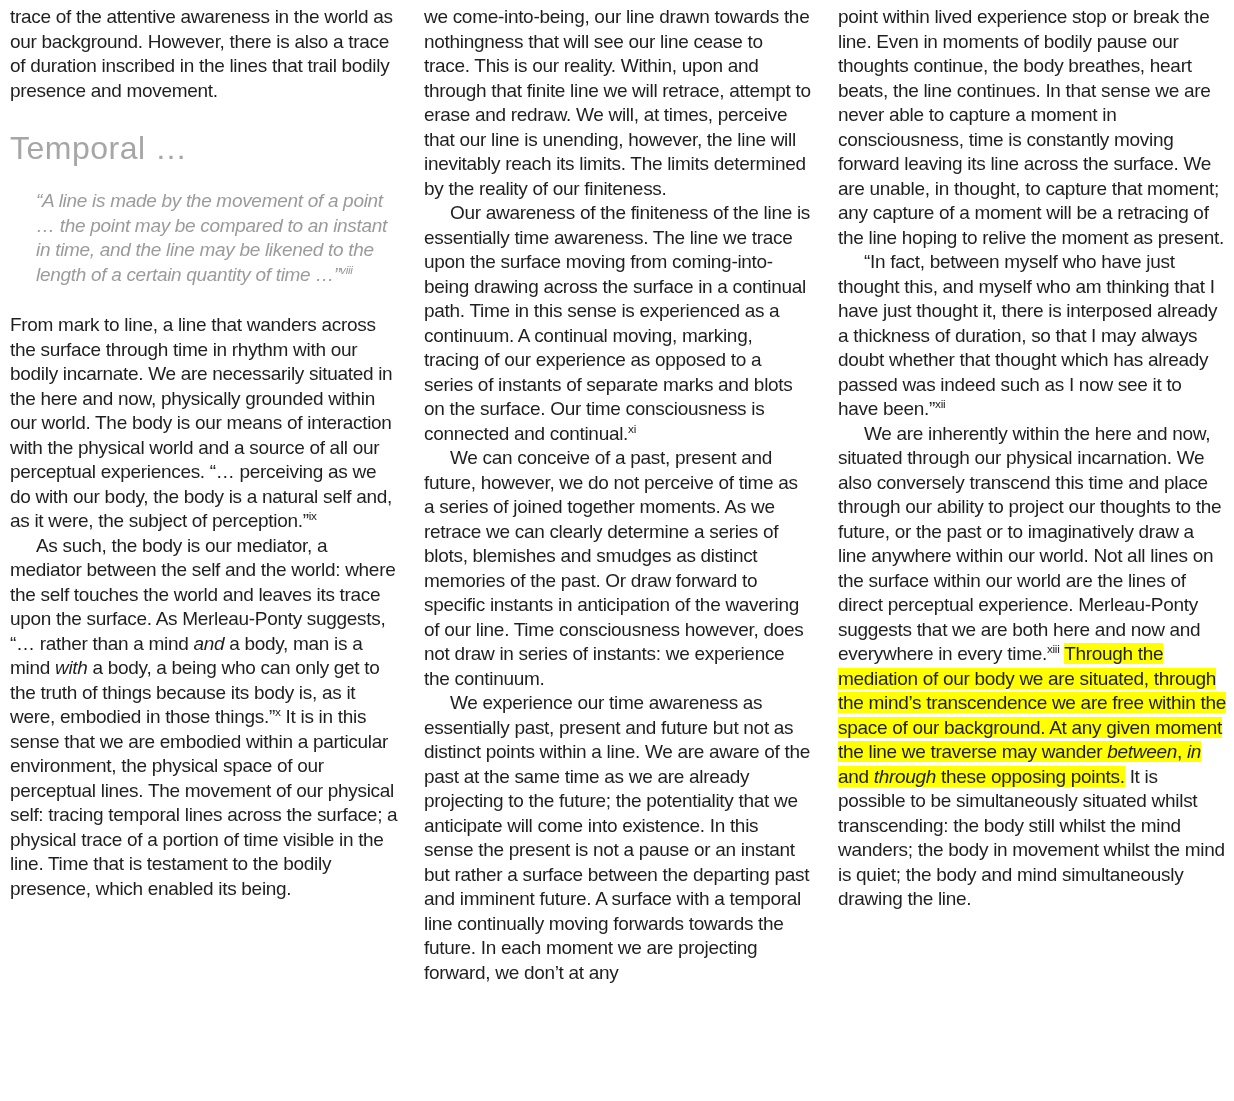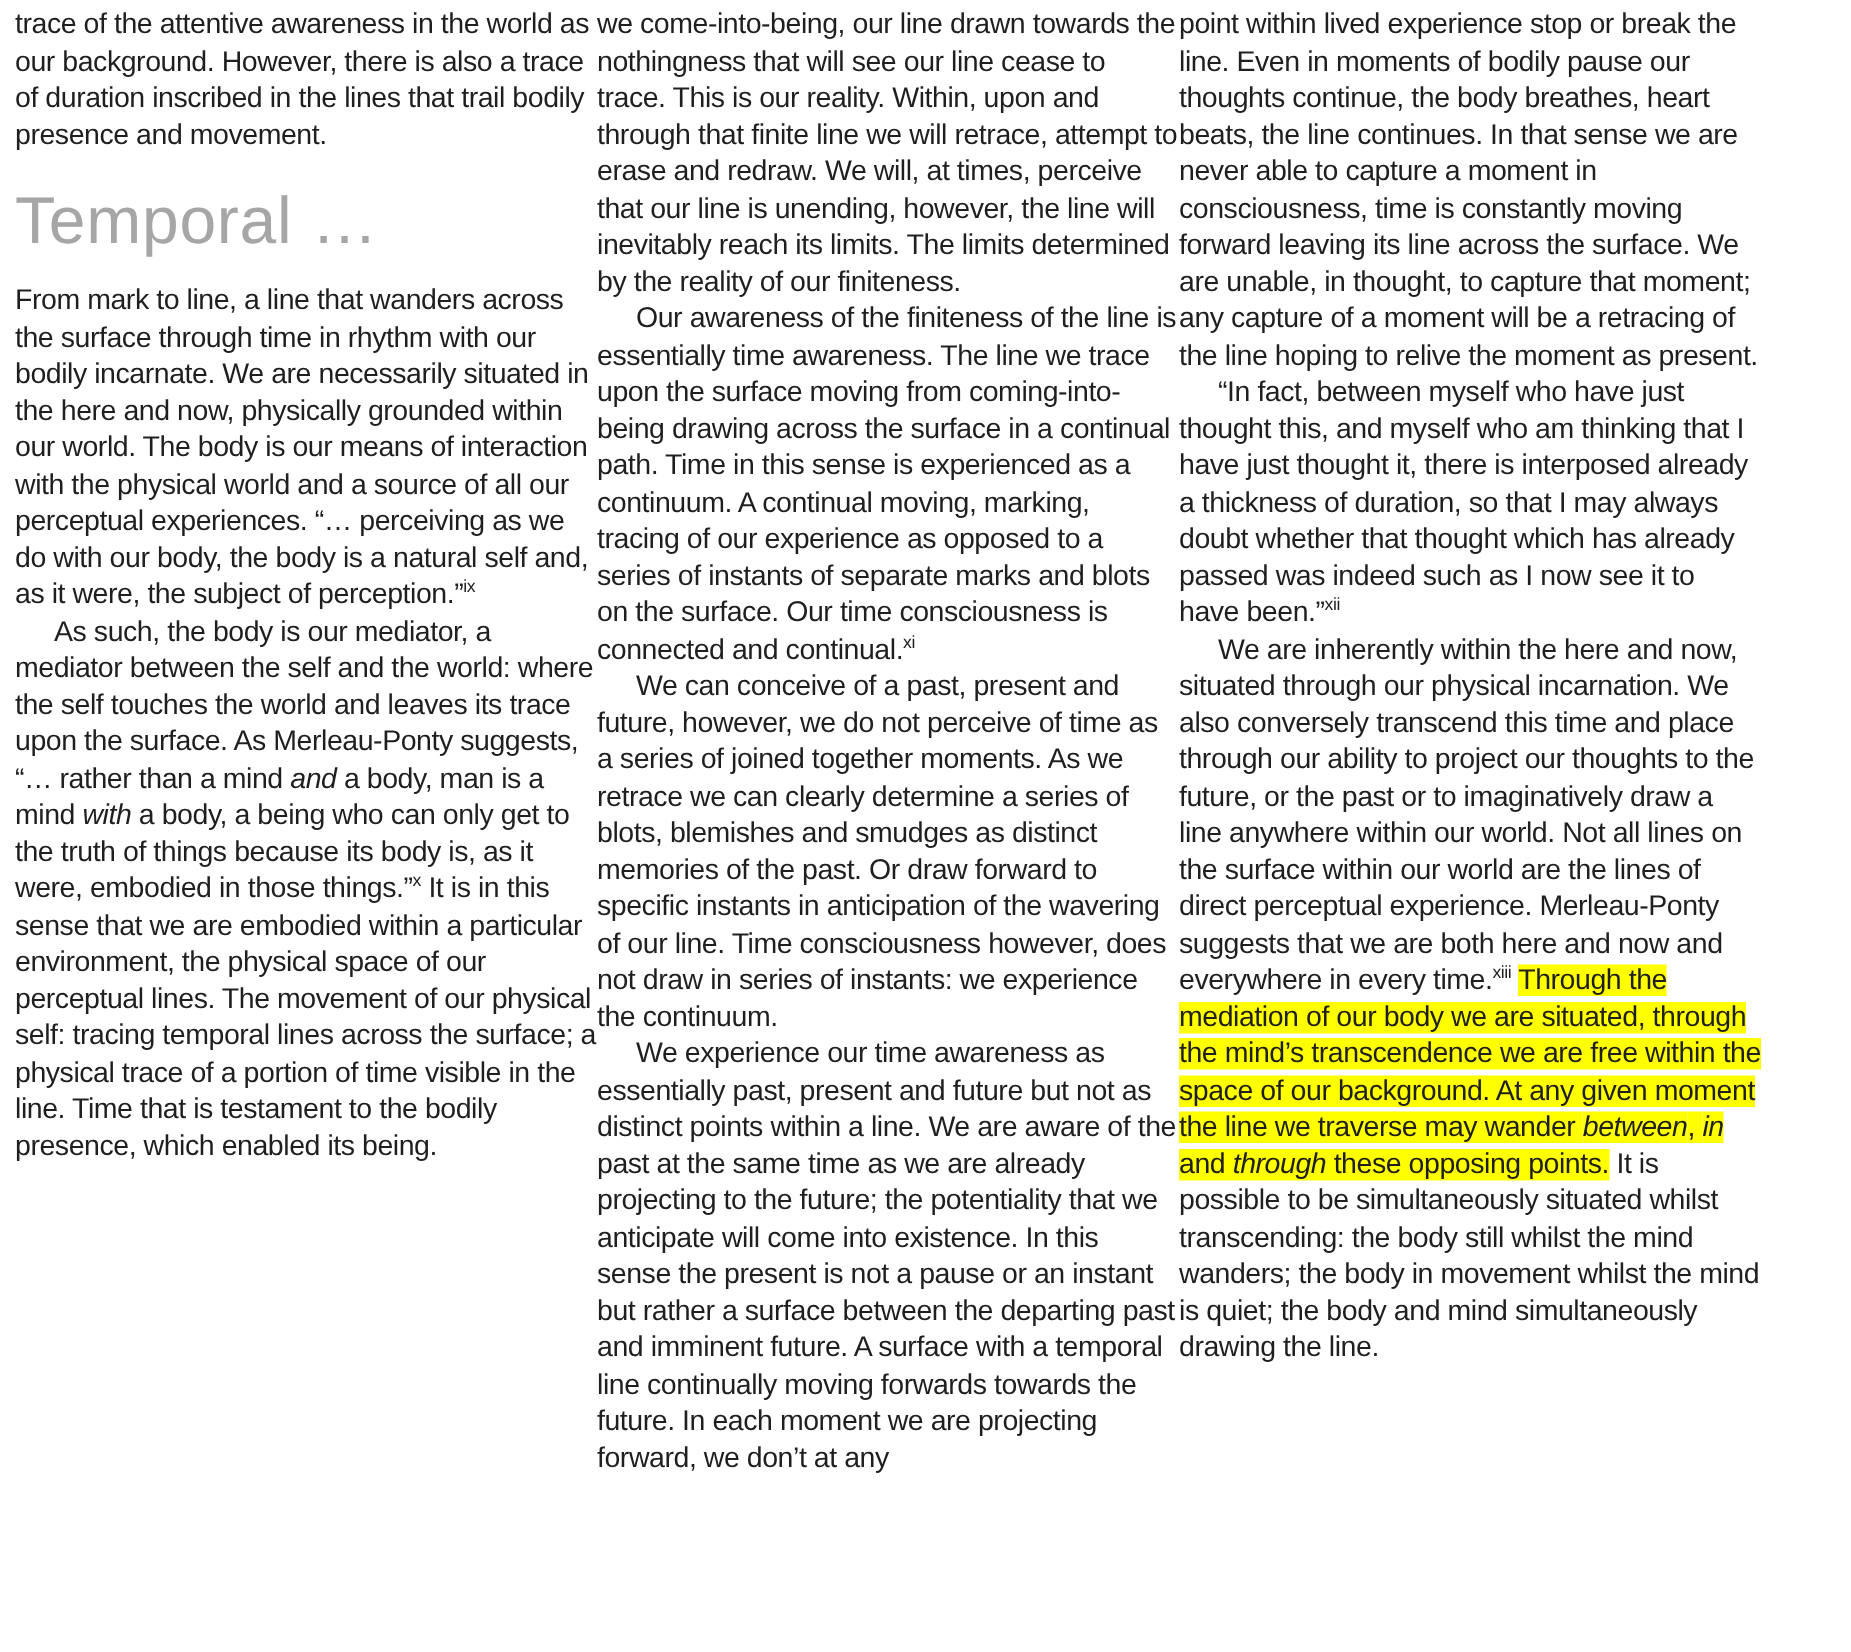--- a/index.html
+++ b/index.html
@@ -11,38 +11,39 @@
     width: 1234px;
     height: 1101px;
     background: var(--page-bg, #ffffff);
     overflow: hidden;
     font-family: "Liberation Sans", sans-serif;
     color: var(--text-color, #1f1f1f);
   }
   .columns {
     display: flex;
     padding: 5px 12px 0 10px;
+    column-gap: 26px;
   }
   .col {
     width: 388px;
     flex: 0 0 388px;
     font-size: 19px;
     line-height: 24.5px;
     letter-spacing: -0.3px;
     text-align: left;
   }
   .col p {
     margin: 0;
   }
   .col p.indent {
     text-indent: 26px;
   }
   .col h2 {
     margin: 26px 0 22px 0;
-    font-size: 44px;
+    font-size: 32px;
     line-height: 38px;
     font-weight: 400;
     letter-spacing: 0.5px;
     color: var(--heading-color, #a6a6a6);
   }
   .col blockquote {
     margin: 0 6px 26px 26px;
     font-style: italic;
     color: var(--quote-color, #9b9b9b);
   }
@@ -55,20 +56,21 @@
   }
 </style>
 </head>
 <body>
 
 <main class="page">
   <div class="columns">
     <section class="col">
         <p><span>trace of the attentive awareness in the world as our background. However, there is also a trace of duration inscribed in the lines that trail bodily presence and movement.</span></p>
         <h2><span>Temporal …</span></h2>
+        <blockquote><span>“A line is made by the movement of a point … the point may be compared to an instant in time, and the line may be likened to the length of a certain quantity of time …”</span><sup>viii</sup></blockquote>
         <p><span>From mark to line, a line that wanders across the surface through time in rhythm with our bodily incarnate. We are necessarily situated in the here and now, physically grounded within our world. The body is our means of interaction with the physical world and a source of all our perceptual experiences. “… perceiving as we do with our body, the body is a natural self and, as it were, the subject of perception.”</span><sup>ix</sup></p>
         <p class="indent"><span>As such, the body is our mediator, a mediator between the self and the world: where the self touches the world and leaves its trace upon the surface. As Merleau-Ponty suggests, “… rather than a mind </span><span class="it">and</span><span> a body, man is a mind </span><span class="it">with</span><span> a body, a being who can only get to the truth of things because its body is, as it were, embodied in those things.”</span><sup>x</sup><span> It is in this sense that we are embodied within a particular environment, the physical space of our perceptual lines. The movement of our physical self: tracing temporal lines across the surface; a physical trace of a portion of time visible in the line. Time that is testament to the bodily presence, which enabled its being.</span></p>
       </section>
     <section class="col">
         <p><span>we come-into-being, our line drawn towards the nothingness that will see our line cease to trace. This is our reality. Within, upon and through that finite line we will retrace, attempt to erase and redraw. We will, at times, perceive that our line is unending, however, the line will inevitably reach its limits. The limits determined by the reality of our finiteness.</span></p>
         <p class="indent"><span>Our awareness of the finiteness of the line is essentially time awareness. The line we trace upon the surface moving from coming-into-being drawing across the surface in a continual path. Time in this sense is experienced as a continuum. A continual moving, marking, tracing of our experience as opposed to a series of instants of separate marks and blots on the surface. Our time consciousness is connected and continual.</span><sup>xi</sup></p>
         <p class="indent"><span>We can conceive of a past, present and future, however, we do not perceive of time as a series of joined together moments. As we retrace we can clearly determine a series of blots, blemishes and smudges as distinct memories of the past. Or draw forward to specific instants in anticipation of the wavering of our line. Time consciousness however, does not draw in series of instants: we experience the continuum.</span></p>
         <p class="indent"><span>We experience our time awareness as essentially past, present and future but not as distinct points within a line. We are aware of the past at the same time as we are already projecting to the future; the potentiality that we anticipate will come into existence. In this sense the present is not a pause or an instant but rather a surface between the departing past and imminent future. A surface with a temporal line continually moving forwards towards the future. In each moment we are projecting forward, we don’t at any</span></p>
       </section>
     <section class="col">

